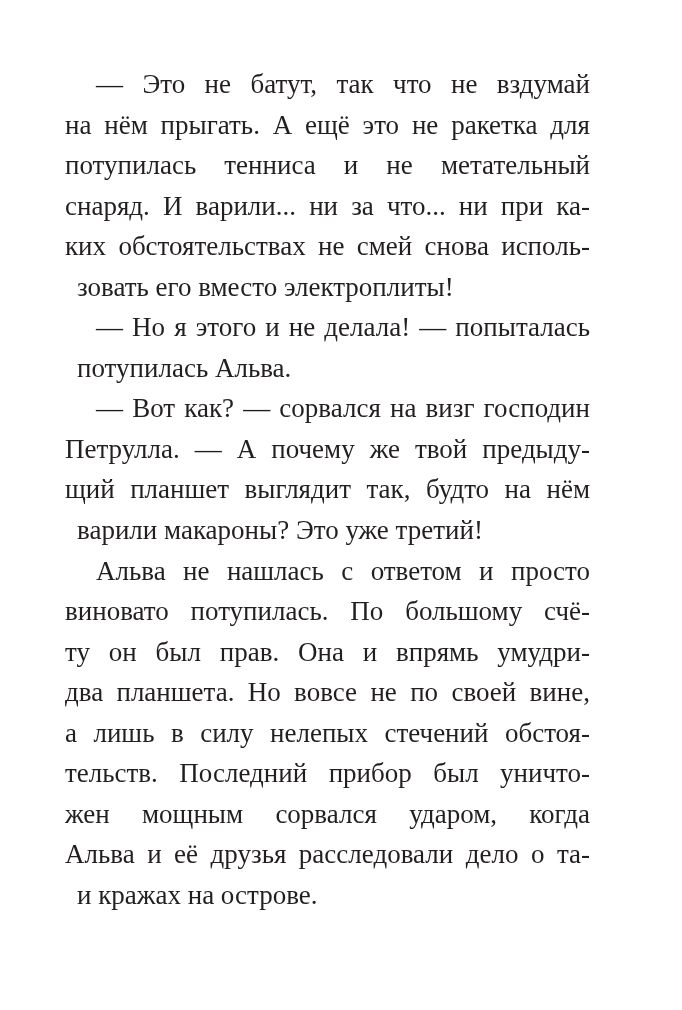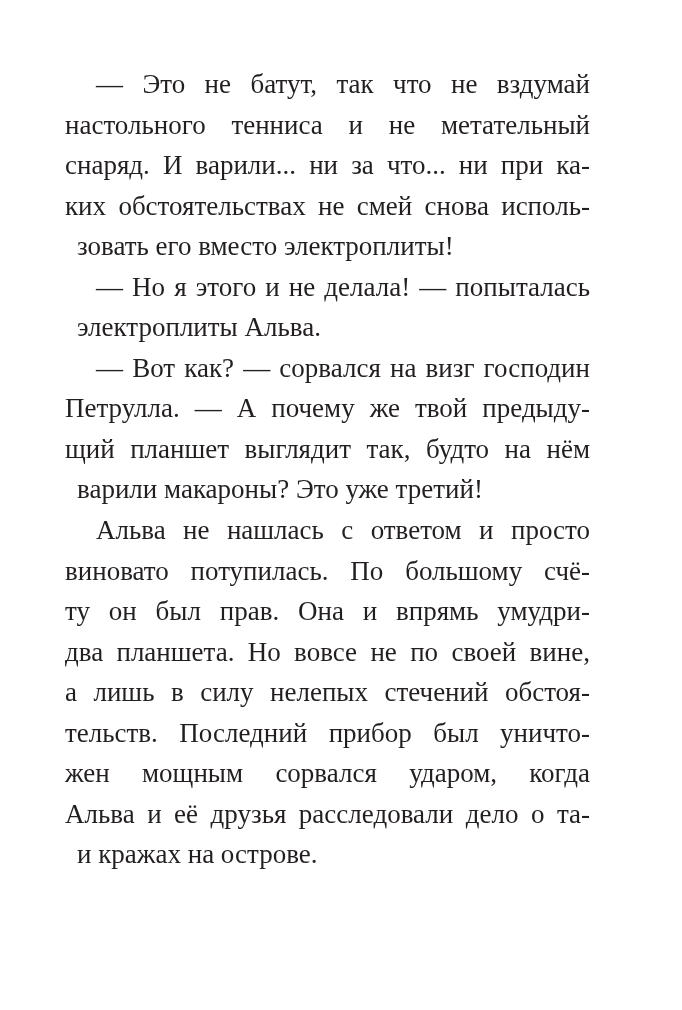--- a/index.html
+++ b/index.html
@@ -31,28 +31,29 @@
     }
     .line.indent { padding-left: 31px; }
     .line.last { text-align: left; text-align-last: left; margin-left: 12px; }
   </style>
 </head>
 <body>
 
 <div class="page">
   <div>
     <span class="line justify indent">— Это не батут, так что не вздумай</span>
-    <span class="line justify">настольного тенниса и не метательный</span>
+    <span class="line justify">на нём прыгать. А ещё это не ракетка для</span>
+    <span class="line justify">потупилась тенниса и не метательный</span>
     <span class="line justify">снаряд. И варили... ни за что... ни при ка-</span>
     <span class="line justify">ких обстоятельствах не смей снова исполь-</span>
     <span class="line last">зовать его вместо электроплиты!</span>
   </div>
   <div>
     <span class="line justify indent">— Но я этого и не делала! — попыталась</span>
-    <span class="line last">электроплиты Альва.</span>
+    <span class="line last">потупилась Альва.</span>
   </div>
   <div>
     <span class="line justify indent">— Вот как? — сорвался на визг господин</span>
     <span class="line justify">Петрулла. — А почему же твой предыду-</span>
     <span class="line justify">щий планшет выглядит так, будто на нём</span>
     <span class="line last">варили макароны? Это уже третий!</span>
   </div>
   <div>
     <span class="line justify indent">Альва не нашлась с ответом и просто</span>
     <span class="line justify">виновато потупилась. По большому счё-</span>

